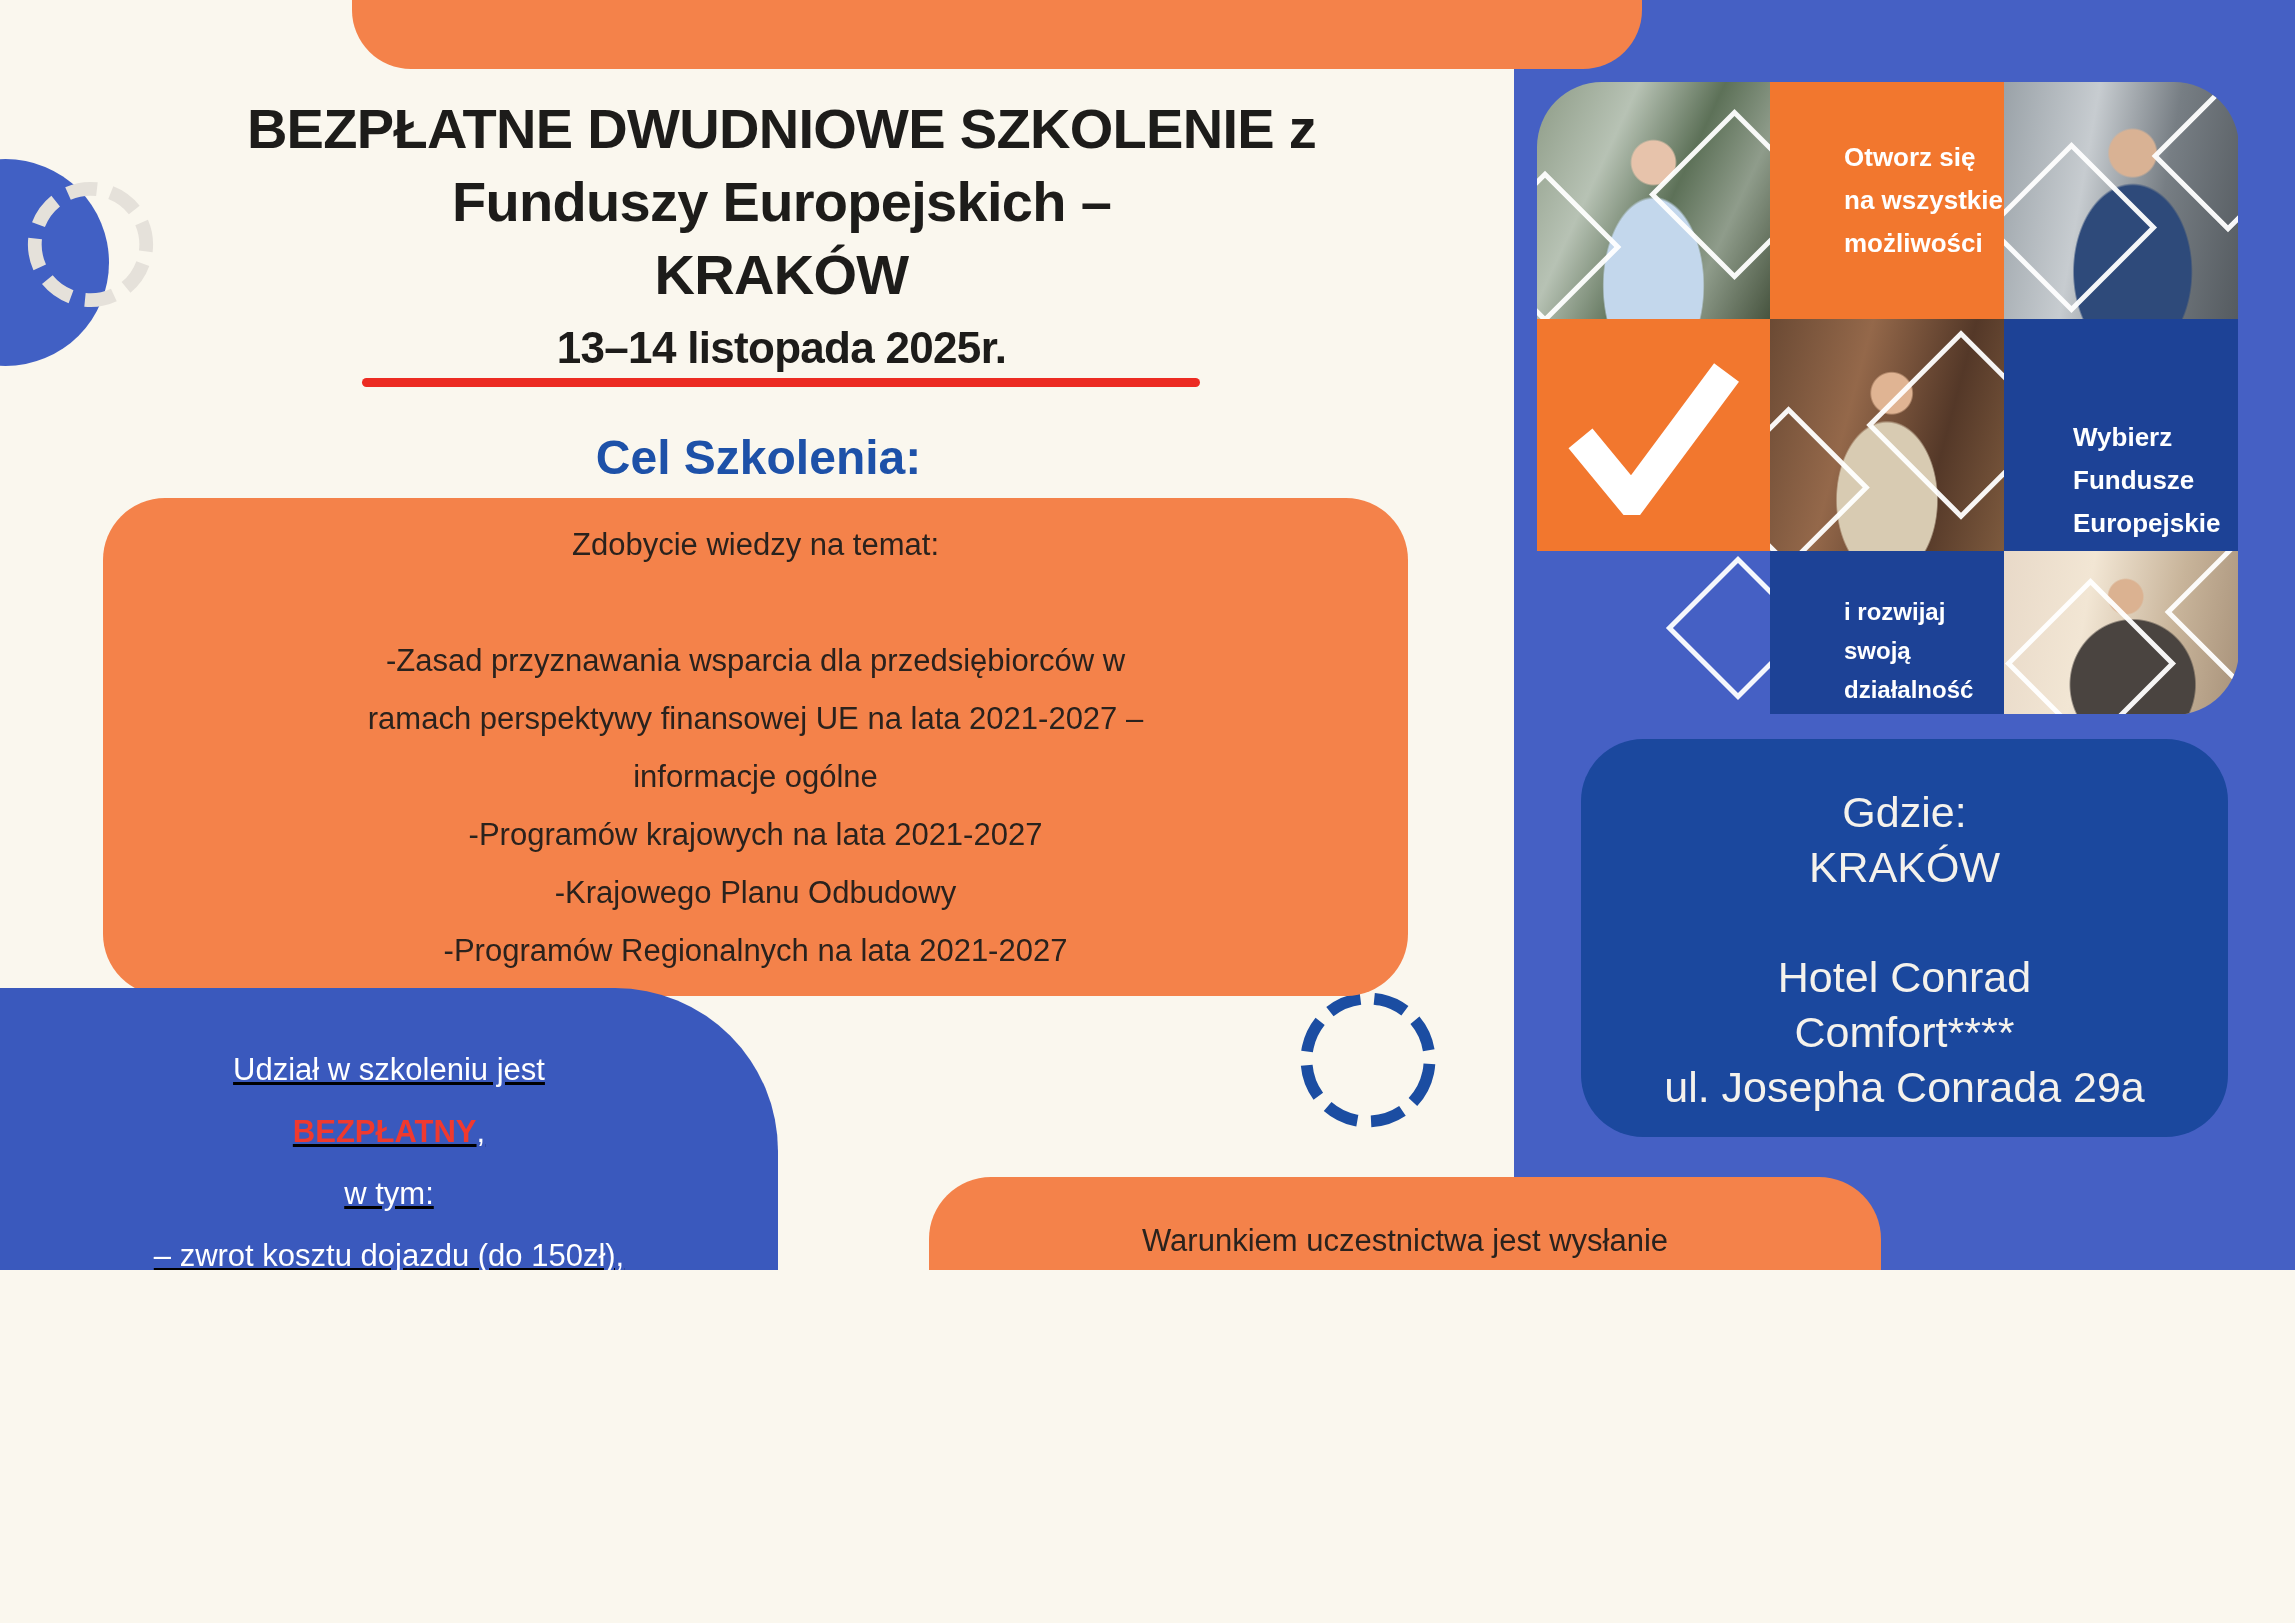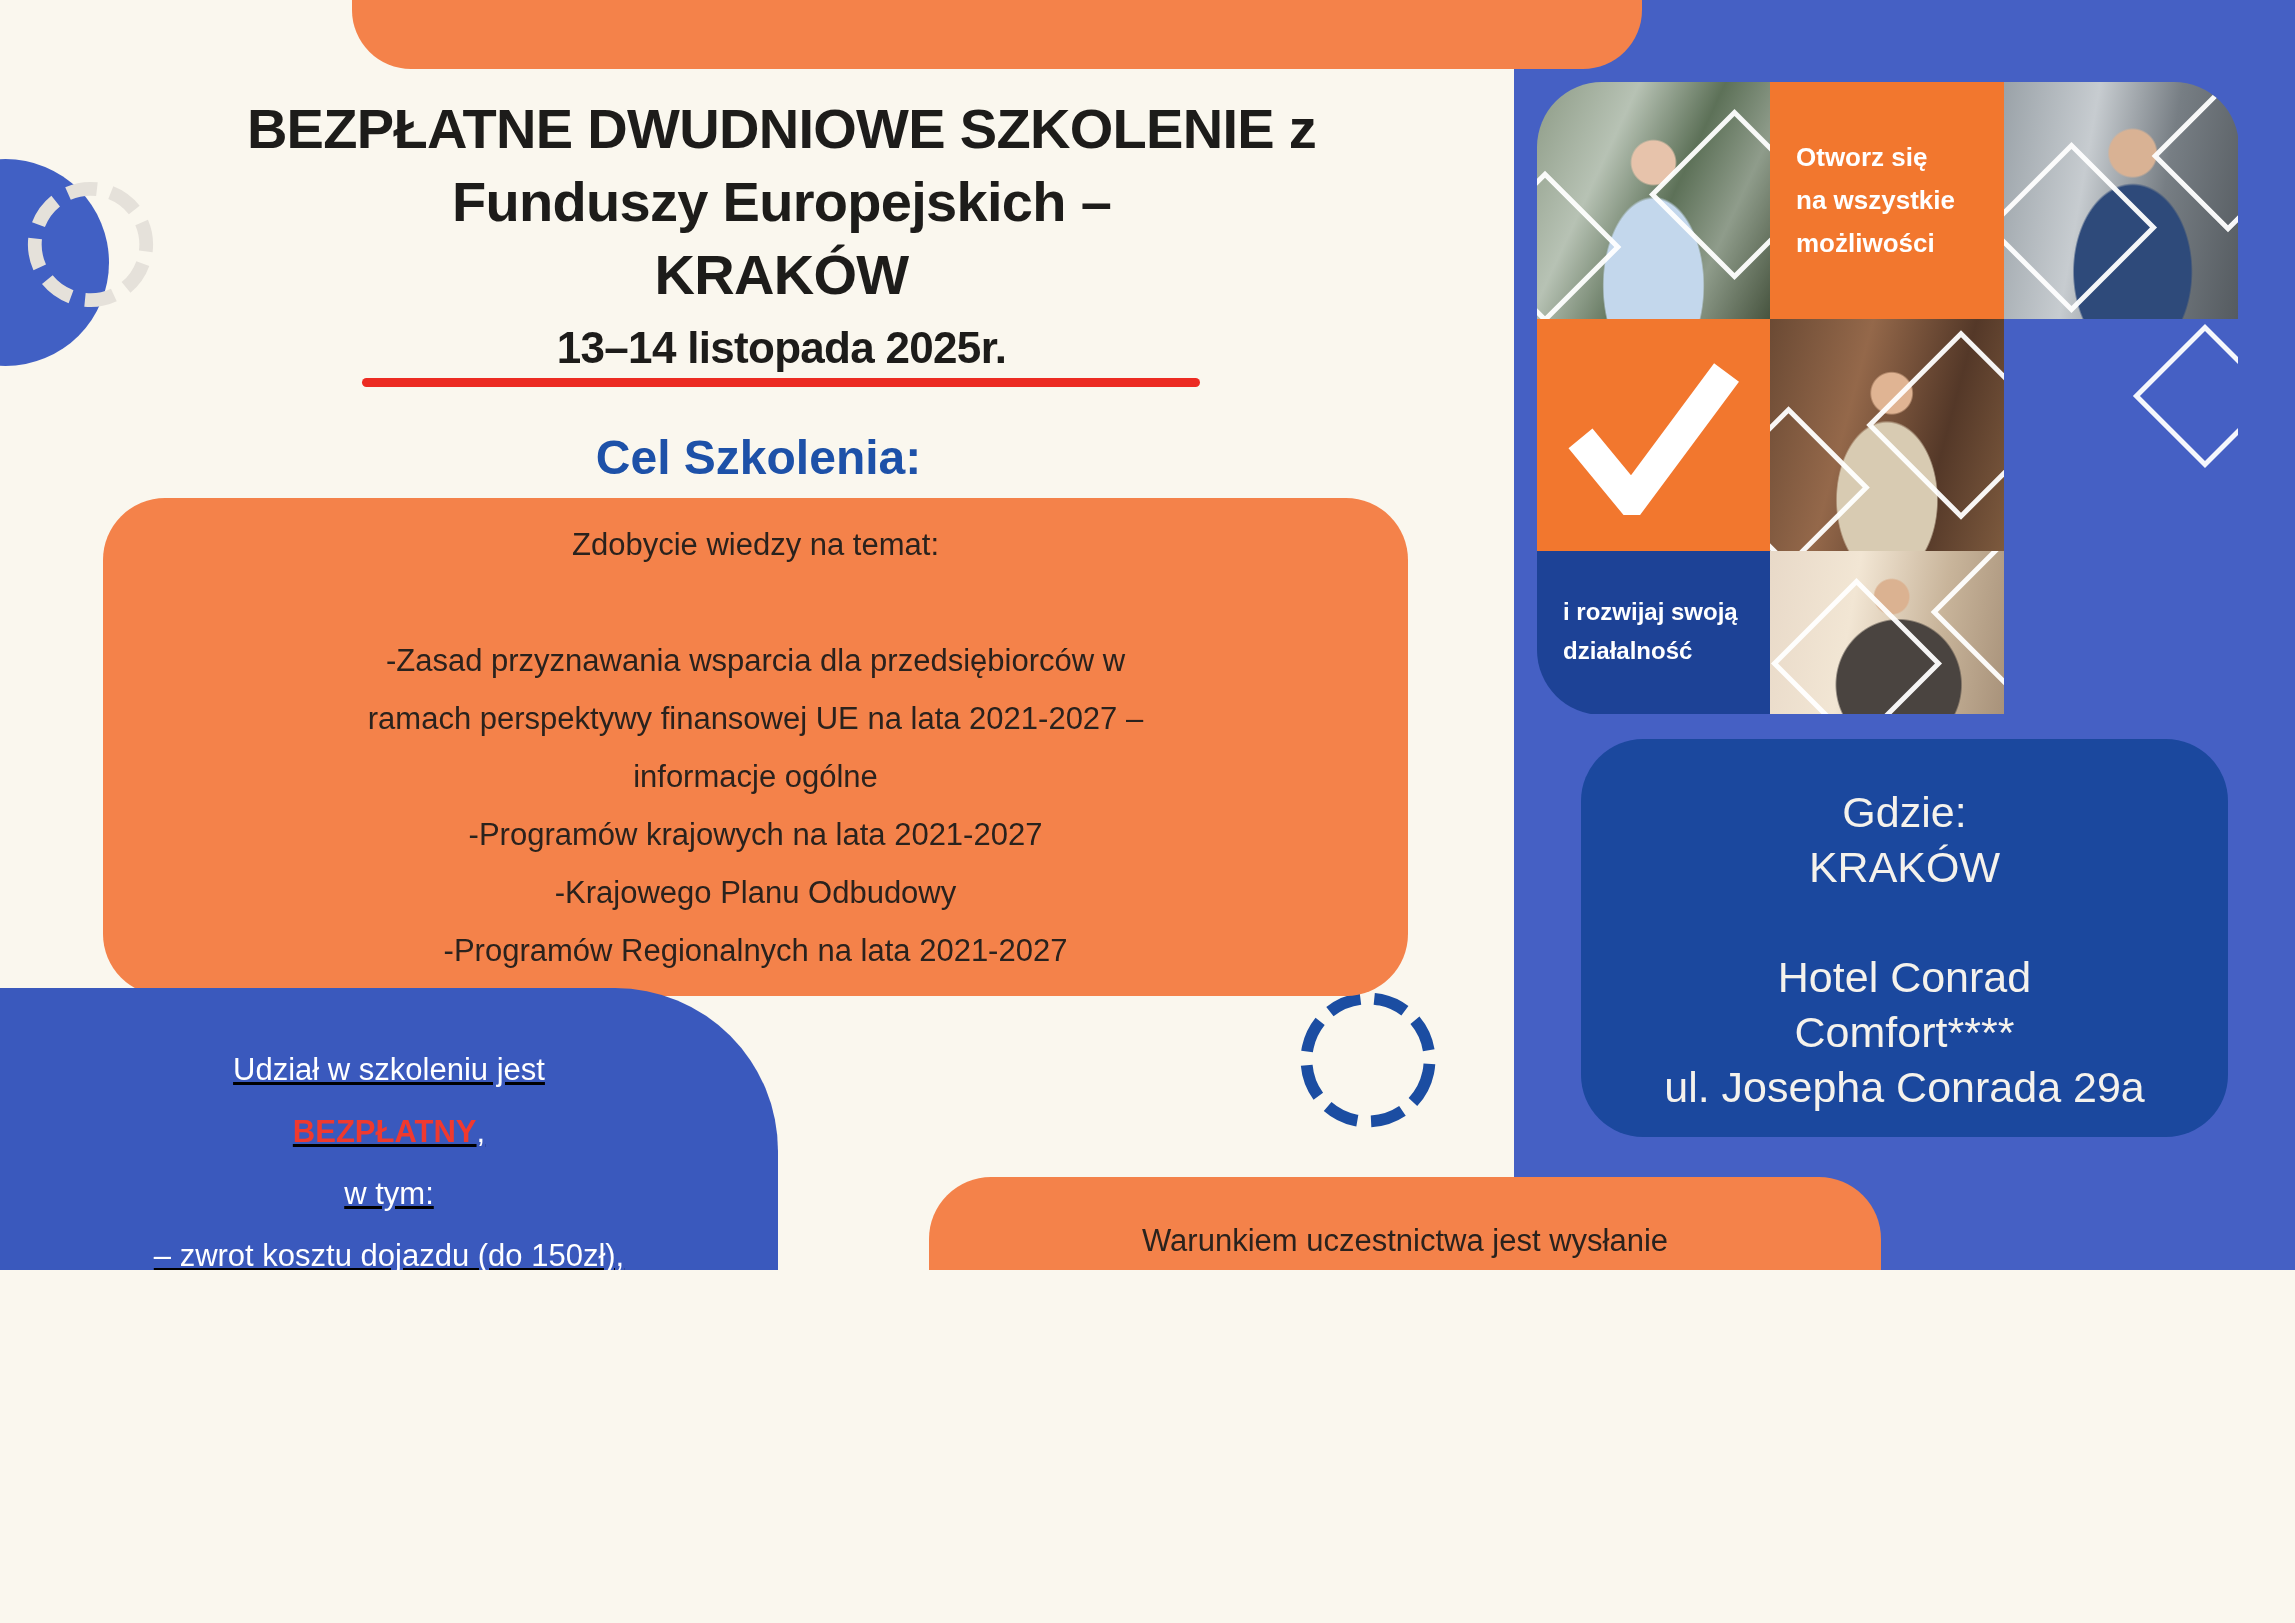--- a/index.html
+++ b/index.html
@@ -44,21 +44,21 @@
   
   .venue-box{position:absolute;left:1581px;top:739px;width:647px;height:398px;background:#1B489E;
          border-radius:62px;}
   .venue-box .txt{padding-top:46px;font-size:43px;line-height:55px;color:#F5F2EC;text-align:center;}
 
   
   .collage{position:absolute;left:1537px;top:82px;width:702px;height:633px;border-radius:65px;
            overflow:hidden;display:grid;grid-template-columns:233px 234px 234px;
            grid-template-rows:237px 232px 163px;}
   .tile{position:relative;overflow:hidden;}
-  .tile-text{font-size:26px;line-height:43px;font-weight:700;color:#FFFFFF;}
+  .tile-text{font-size:26px;line-height:43px;font-weight:700;color:#FFFFFF;margin-left:48px;}
   .tile-orange{background:#F2772E;}
   .tile-navy{background:#1D4296;}
   .t-open{padding:54px 0 0 26px;}
   .t-choose{padding:97px 0 0 21px;}
   .t-grow{padding:41px 0 0 26px;line-height:39px;font-size:24px;}
   .diamond{position:absolute;border:5.2px solid rgba(255,255,255,.95);transform:rotate(45deg);}
 
   
   .ph-woman{background:
      radial-gradient(circle at 50% 34%, #e7c3ab 0 11%, rgba(0,0,0,0) 12%),
@@ -167,20 +167,24 @@
 
     <div class="tile tile-orange">
       <svg style="position:absolute;left:25px;top:39px;width:183px;height:157px;" viewBox="0 0 100 86">
         <path d="M10 44 L38 78 L90 8" fill="none" stroke="#FFFFFF" stroke-width="17"></path>
       </svg>
     </div>
     <div class="tile ph-potter">
       <div class="diamond" style="left:124px;top:39px;width:124px;height:124px;"></div>
       <div class="diamond" style="left:-39px;top:111px;width:105px;height:105px;"></div>
     </div>
+    <div class="tile tile-navy">
+      <div class="tile-text pre t-choose">Wybierz Fundusze
+Europejskie</div>
+    </div>
 
     <div class="tile ph-workers">
       <div class="diamond" style="left:150px;top:26px;width:92px;height:92px;"></div>
     </div>
     <div class="tile tile-navy">
       <div class="tile-text pre t-grow">i rozwijaj swoją
 działalność</div>
     </div>
     <div class="tile ph-tablet">
       <div class="diamond" style="left:26px;top:52px;width:111px;height:111px;"></div>

